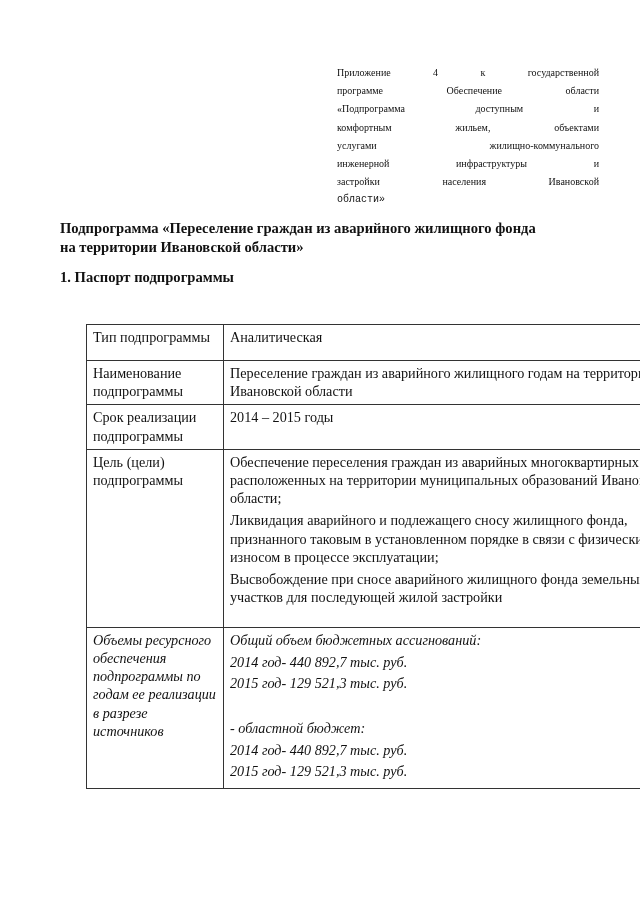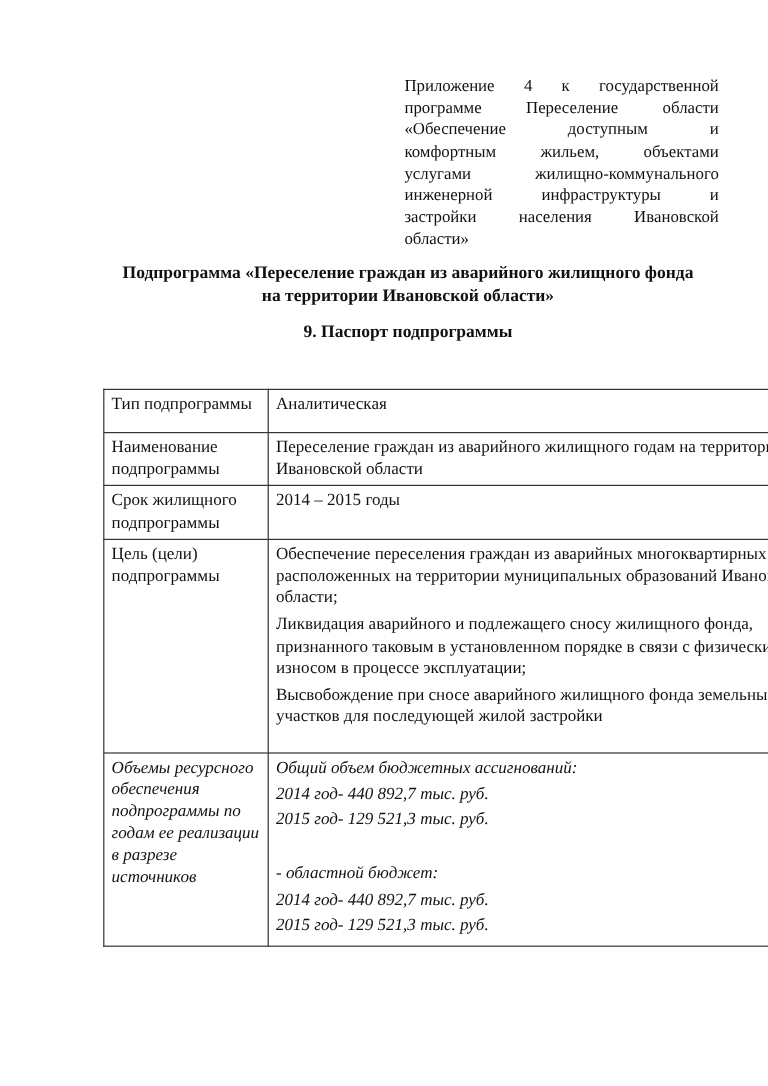--- a/index.html
+++ b/index.html
@@ -13,39 +13,40 @@
       position: relative;
       overflow: hidden;
       font-family: "Liberation Serif", "DejaVu Serif", serif;
       color: #111111;
     }
     .appendix {
       position: absolute;
       left: 337px;
       top: 64px;
       width: 262px;
-      font-size: 14px;
+      font-size: 10px;
       line-height: 18.2px;
       text-align: justify;
       text-align-last: left;
     }
     .appendix .line {
       display: block;
       text-align: justify;
       text-align-last: justify;
       white-space: nowrap;
     }
     .appendix .line.last {
       text-align-last: left;
+      font-family: Liberation Mono, monospace;
     }
     .title {
       position: absolute;
       left: 60px;
       width: 560px;
-      text-align: center;
+      text-align: left;
       font-weight: bold;
       font-size: 14.6px;
       line-height: 19px;
     }
     .title.t1 { top: 219px; }
     .title.t2 { top: 268px; }
 
     table.passport {
       position: absolute;
       left: 86px;
@@ -72,48 +73,48 @@
     .para { margin: 0 0 4px 0; }
     .para:last-child { margin-bottom: 4px; }
     .budget-line { display: block; margin-bottom: 3.5px; }
     .budget-gap { display: block; height: 23px; }
   </style>
 </head>
 <body>
 
 <div class="appendix">
   <span class="line">Приложение 4 к государственной</span>
-  <span class="line">программе Переселение области</span>
-  <span class="line">«Обеспечение доступным и</span>
+  <span class="line">программе Обеспечение области</span>
+  <span class="line">«Подпрограмма доступным и</span>
   <span class="line">комфортным жильем, объектами</span>
   <span class="line">услугами жилищно-коммунального</span>
   <span class="line">инженерной инфраструктуры и</span>
   <span class="line">застройки населения Ивановской</span>
   <span class="line last">области»</span>
 </div>
 
 <div class="title t1">
   <div>Подпрограмма «Переселение граждан из аварийного жилищного фонда</div>
   <div>на территории Ивановской области»</div>
 </div>
 
-<div class="title t2">9. Паспорт подпрограммы</div>
+<div class="title t2">1. Паспорт подпрограммы</div>
 
 <table class="passport">
   <tbody>
       <tr class="h-r1">
     <td class="label">Тип подпрограммы</td>
     <td>Аналитическая</td>
   </tr>
   <tr class="h-r2">
     <td class="label">Наименование подпрограммы</td>
     <td>Переселение граждан из аварийного жилищного годам на территории Ивановской области</td>
   </tr>
   <tr class="h-r4">
-    <td class="label">Срок жилищного подпрограммы</td>
+    <td class="label">Срок реализации подпрограммы</td>
     <td>2014 – 2015 годы</td>
   </tr>
   <tr class="h-r5">
     <td class="label">Цель (цели) подпрограммы</td>
     <td>
       <p class="para">Обеспечение переселения граждан из аварийных многоквартирных домов, расположенных на территории муниципальных образований Ивановской области;</p>
       <p class="para">Ликвидация аварийного и подлежащего сносу жилищного фонда, признанного таковым в установленном порядке в связи с физическим износом в процессе эксплуатации;</p>
       <p class="para">Высвобождение при сносе аварийного жилищного фонда земельных участков для последующей жилой застройки</p>
     </td>
   </tr>

